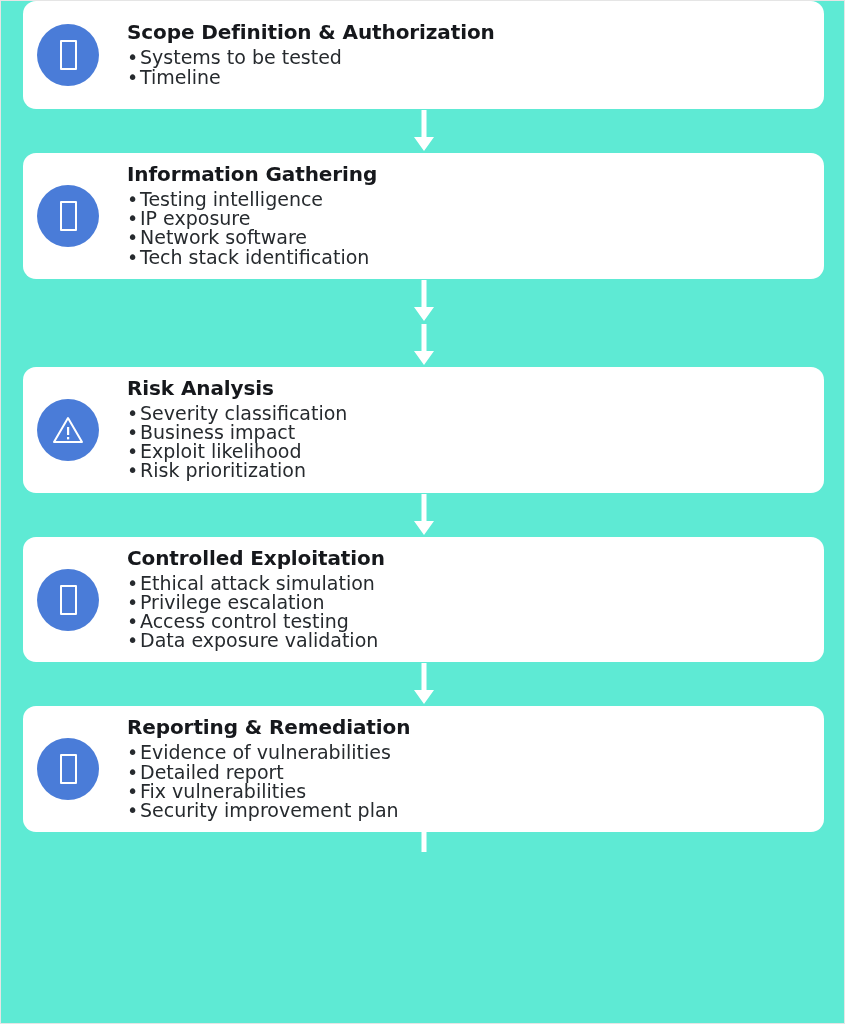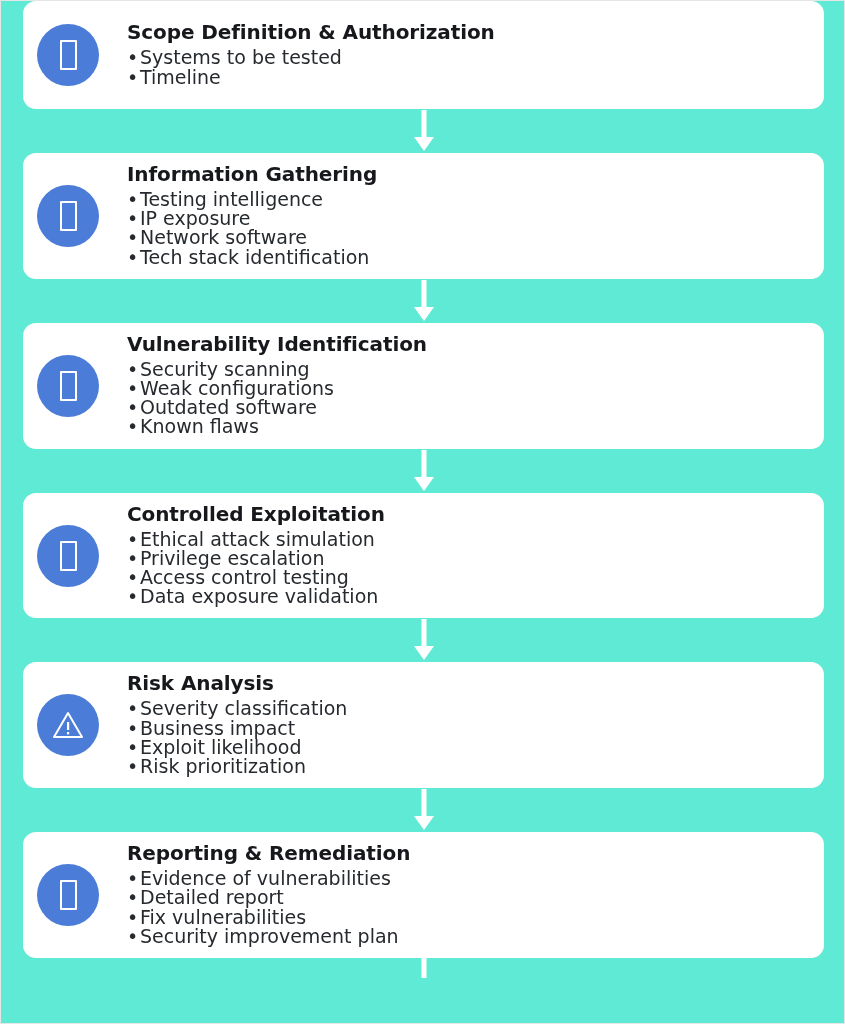--- a/index.html
+++ b/index.html
@@ -146,51 +146,20 @@
             <li>Tech stack identification</li>
           </ul>
         </div>
         <div class="connector">
           <svg class="arrow-svg" viewBox="0 0 22 42" xmlns="http://www.w3.org/2000/svg">
             <path d="M8.5 0 H13.5 V27 H21 L11 41 L1 27 H8.5 Z" fill="#ffffff"></path>
           </svg>
         </div>
       </div>
       <div class="step">
-        <div class="card">
-          <div class="icon-badge">
-            <span class="tofu"></span>
-          </div>
-          <div class="card-title">Vulnerability Identification</div>
-          <ul class="bullets">
-            <li>Security scanning</li>
-            <li>Weak configurations</li>
-            <li>Outdated software</li>
-            <li>Known flaws</li>
-          </ul>
-        </div>
-        <div class="connector">
-          <svg class="arrow-svg" viewBox="0 0 22 42" xmlns="http://www.w3.org/2000/svg">
-            <path d="M8.5 0 H13.5 V27 H21 L11 41 L1 27 H8.5 Z" fill="#ffffff"></path>
-          </svg>
-        </div>
-      </div>
-      <div class="step">
-        <div class="card">
-          <div class="icon-badge">
-            <span class="tofu"></span>
-          </div>
-          <div class="card-title">Controlled Exploitation</div>
-          <ul class="bullets">
-            <li>Ethical attack simulation</li>
-            <li>Privilege escalation</li>
-            <li>Access control testing</li>
-            <li>Data exposure validation</li>
-          </ul>
-        </div>
         <div class="connector">
           <svg class="arrow-svg" viewBox="0 0 22 42" xmlns="http://www.w3.org/2000/svg">
             <path d="M8.5 0 H13.5 V27 H21 L11 41 L1 27 H8.5 Z" fill="#ffffff"></path>
           </svg>
         </div>
       </div>
       <div class="step">
         <div class="card">
           <div class="icon-badge">
             <span>
@@ -213,20 +182,39 @@
           <svg class="arrow-svg" viewBox="0 0 22 42" xmlns="http://www.w3.org/2000/svg">
             <path d="M8.5 0 H13.5 V27 H21 L11 41 L1 27 H8.5 Z" fill="#ffffff"></path>
           </svg>
         </div>
       </div>
       <div class="step">
         <div class="card">
           <div class="icon-badge">
             <span class="tofu"></span>
           </div>
+          <div class="card-title">Controlled Exploitation</div>
+          <ul class="bullets">
+            <li>Ethical attack simulation</li>
+            <li>Privilege escalation</li>
+            <li>Access control testing</li>
+            <li>Data exposure validation</li>
+          </ul>
+        </div>
+        <div class="connector">
+          <svg class="arrow-svg" viewBox="0 0 22 42" xmlns="http://www.w3.org/2000/svg">
+            <path d="M8.5 0 H13.5 V27 H21 L11 41 L1 27 H8.5 Z" fill="#ffffff"></path>
+          </svg>
+        </div>
+      </div>
+      <div class="step">
+        <div class="card">
+          <div class="icon-badge">
+            <span class="tofu"></span>
+          </div>
           <div class="card-title">Reporting &amp; Remediation</div>
           <ul class="bullets">
             <li>Evidence of vulnerabilities</li>
             <li>Detailed report</li>
             <li>Fix vulnerabilities</li>
             <li>Security improvement plan</li>
           </ul>
         </div>
         <div class="connector clipped">
           <svg class="arrow-svg" viewBox="0 0 22 42" xmlns="http://www.w3.org/2000/svg">

